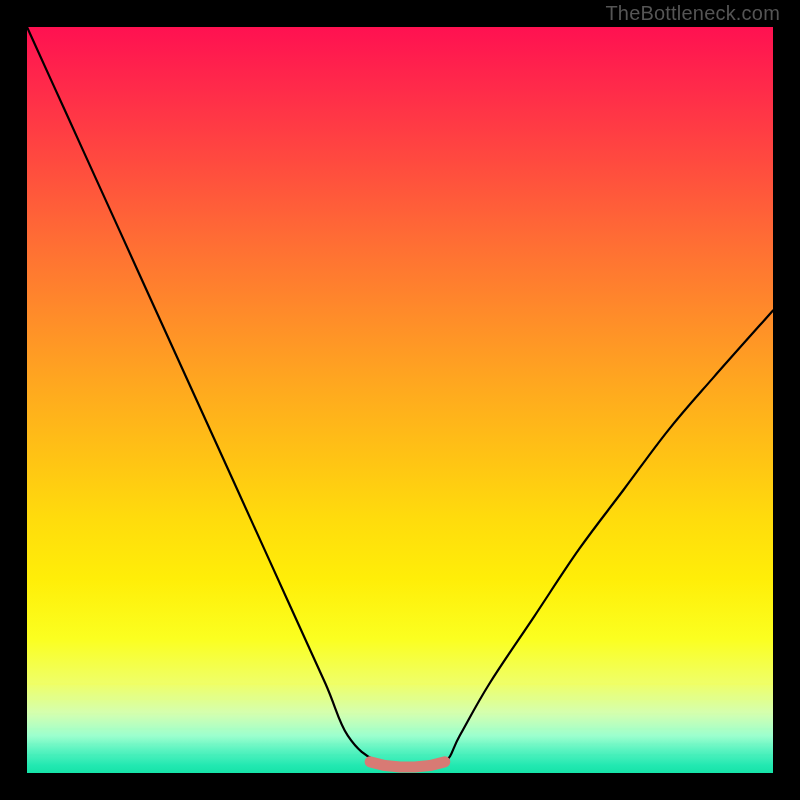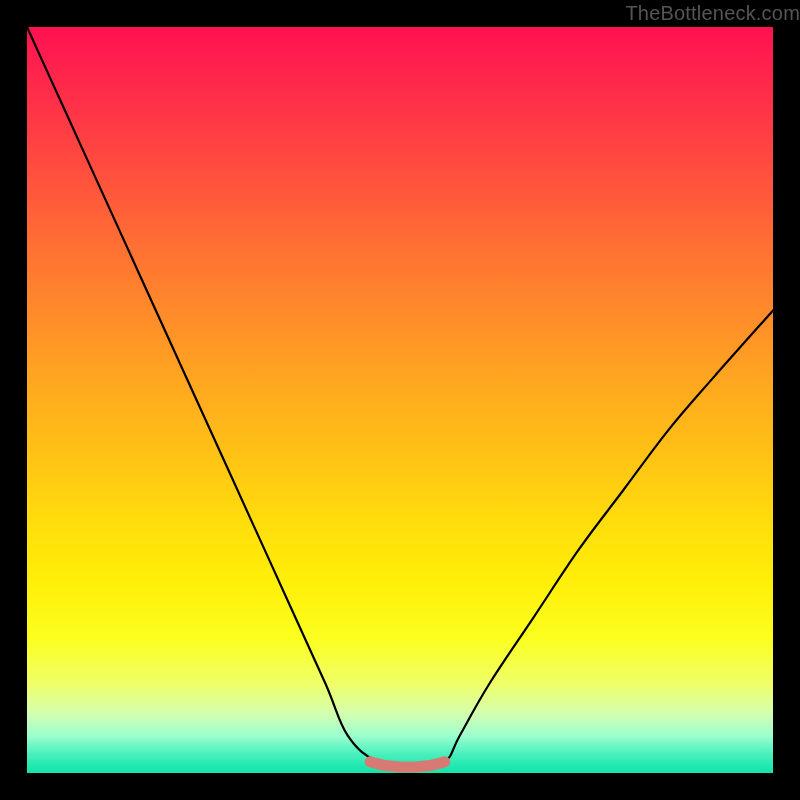--- a/index.html
+++ b/index.html
@@ -13,21 +13,21 @@
   }
   .frame {
     position: relative;
     width: 800px;
     height: 800px;
     background: #000;
   }
   .watermark {
     position: absolute;
     top: 2px;
-    right: 0;
+    right: 20px;
     color: #555;
     font-size: 20px;
     font-weight: 500;
     letter-spacing: 0.2px;
     z-index: 10;
   }
   .plot-area {
     position: absolute;
     left: 27px;
     top: 27px;

